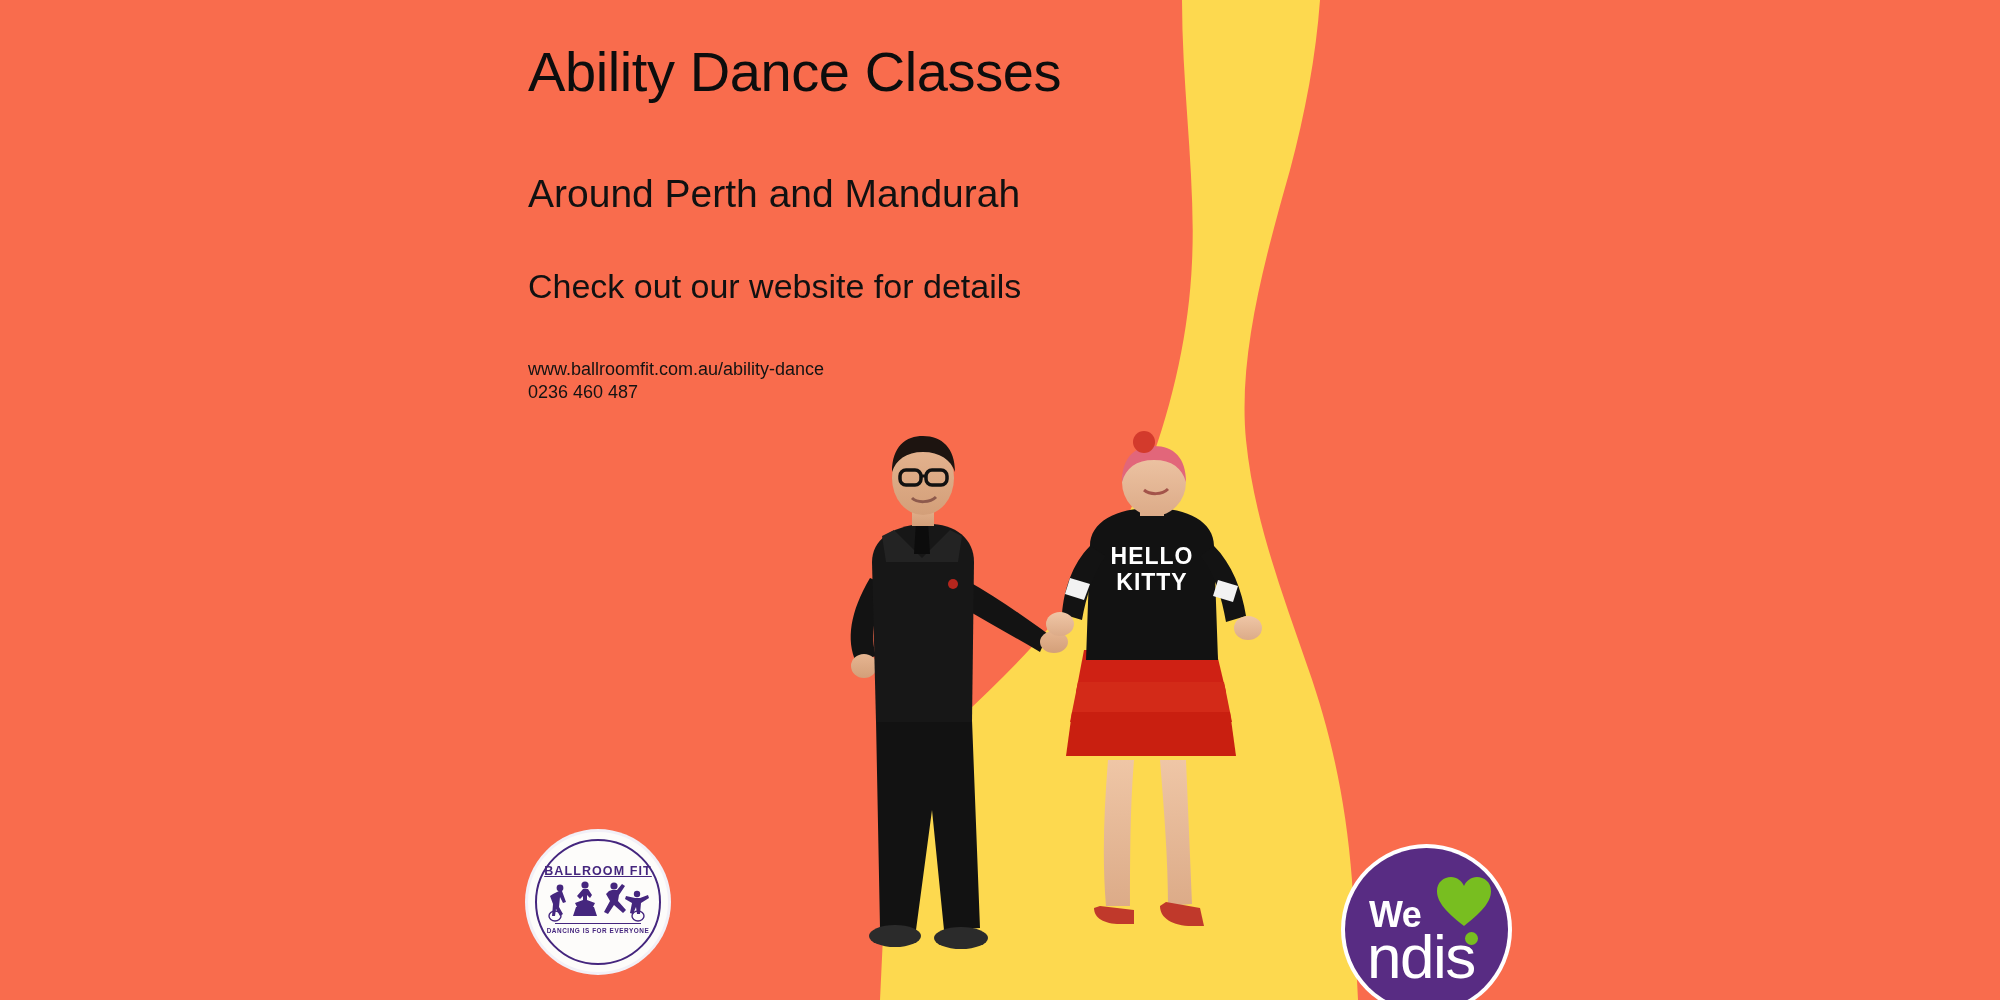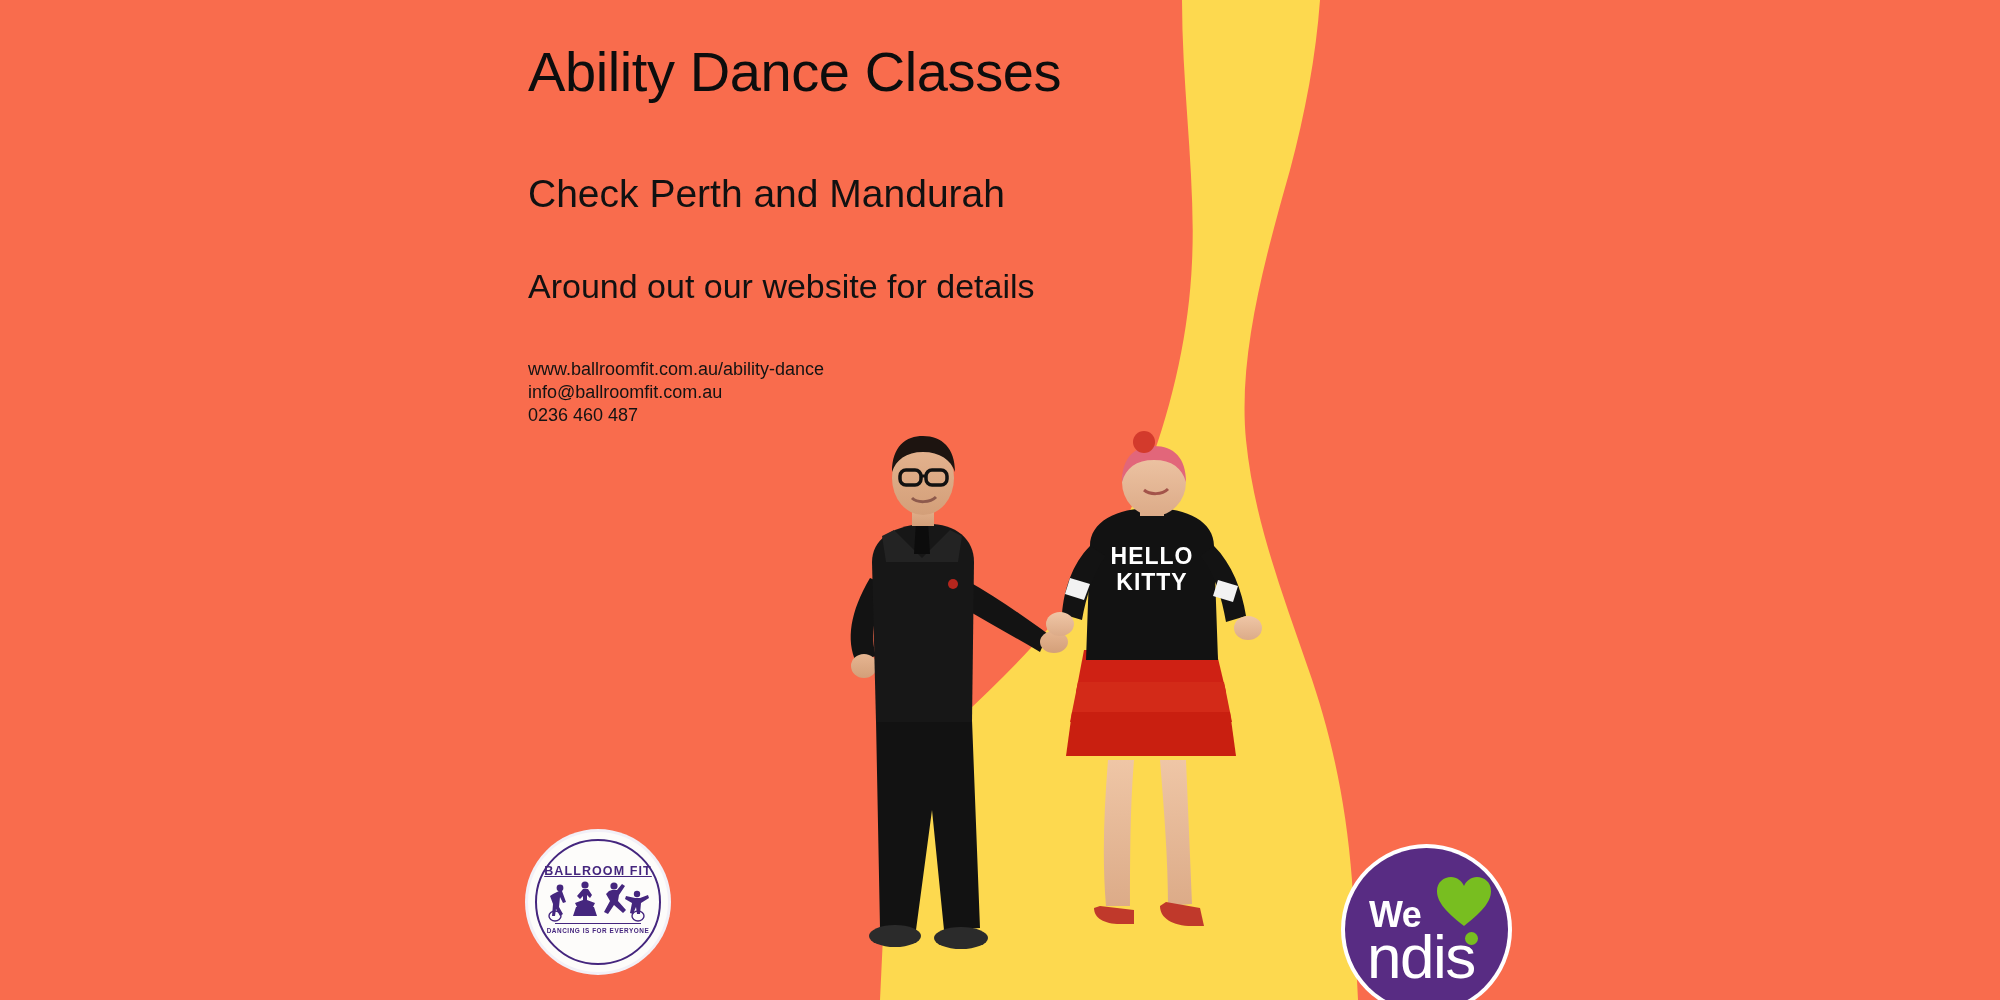--- a/index.html
+++ b/index.html
@@ -99,25 +99,24 @@
              L1358,1000
              L1352,880
              C1346,800 1330,730 1308,668
              C1282,592 1254,520 1246,440
              C1238,356 1264,262 1290,170
              C1305,114 1316,56 1320,0 Z" fill="#fdd94f"></path>
   </svg>
 
   <div class="text-block">
     <div class="headline">Ability Dance Classes</div>
-    <div class="subhead">Check Perth and Mandurah</div>
-    <div class="subhead2">Around out our website for details</div>
+    <div class="subhead">Around Perth and Mandurah</div>
+    <div class="subhead2">Check out our website for details</div>
     <div class="contact">
       <div>www.ballroomfit.com.au/ability-dance</div>
-      <div>info@ballroomfit.com.au</div>
       <div>0236 460 487</div>
     </div>
   </div>
 
   <svg class="dancers" viewBox="0 0 560 570">
     <defs>
       <linearGradient id="skin" x1="0" y1="0" x2="0" y2="1">
         <stop offset="0" stop-color="#e6b591"></stop>
           <stop offset="1" stop-color="#d39f79"></stop>
       </linearGradient>

